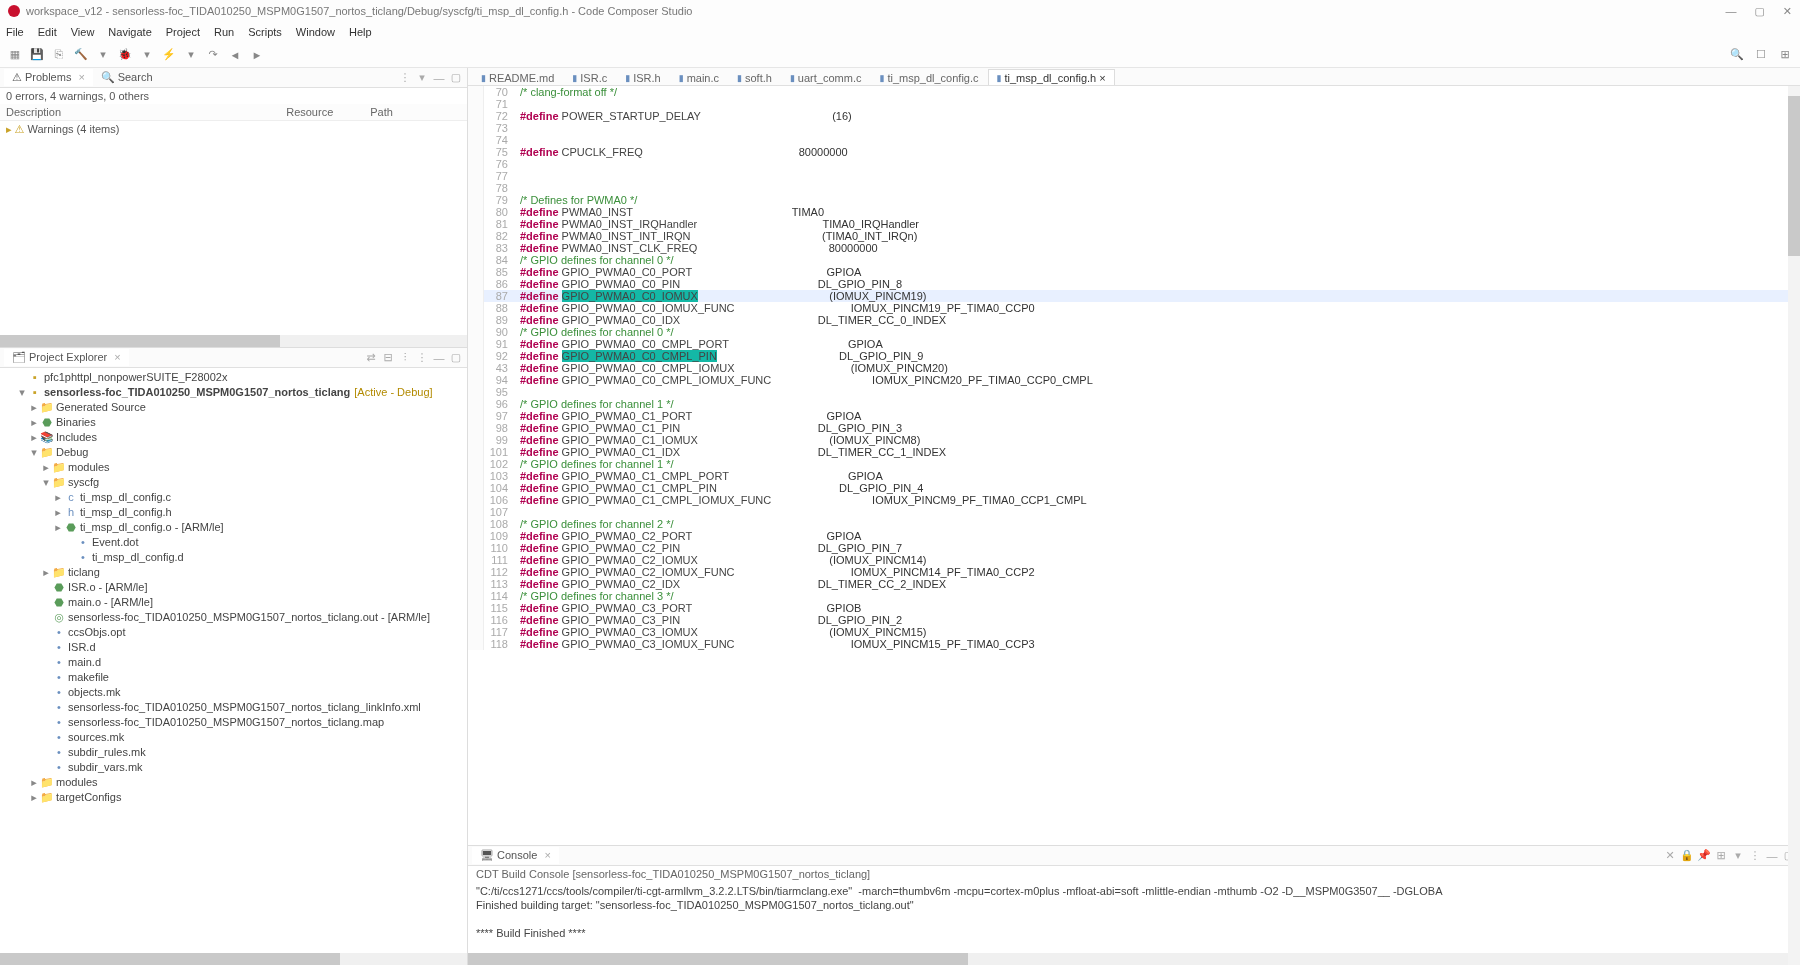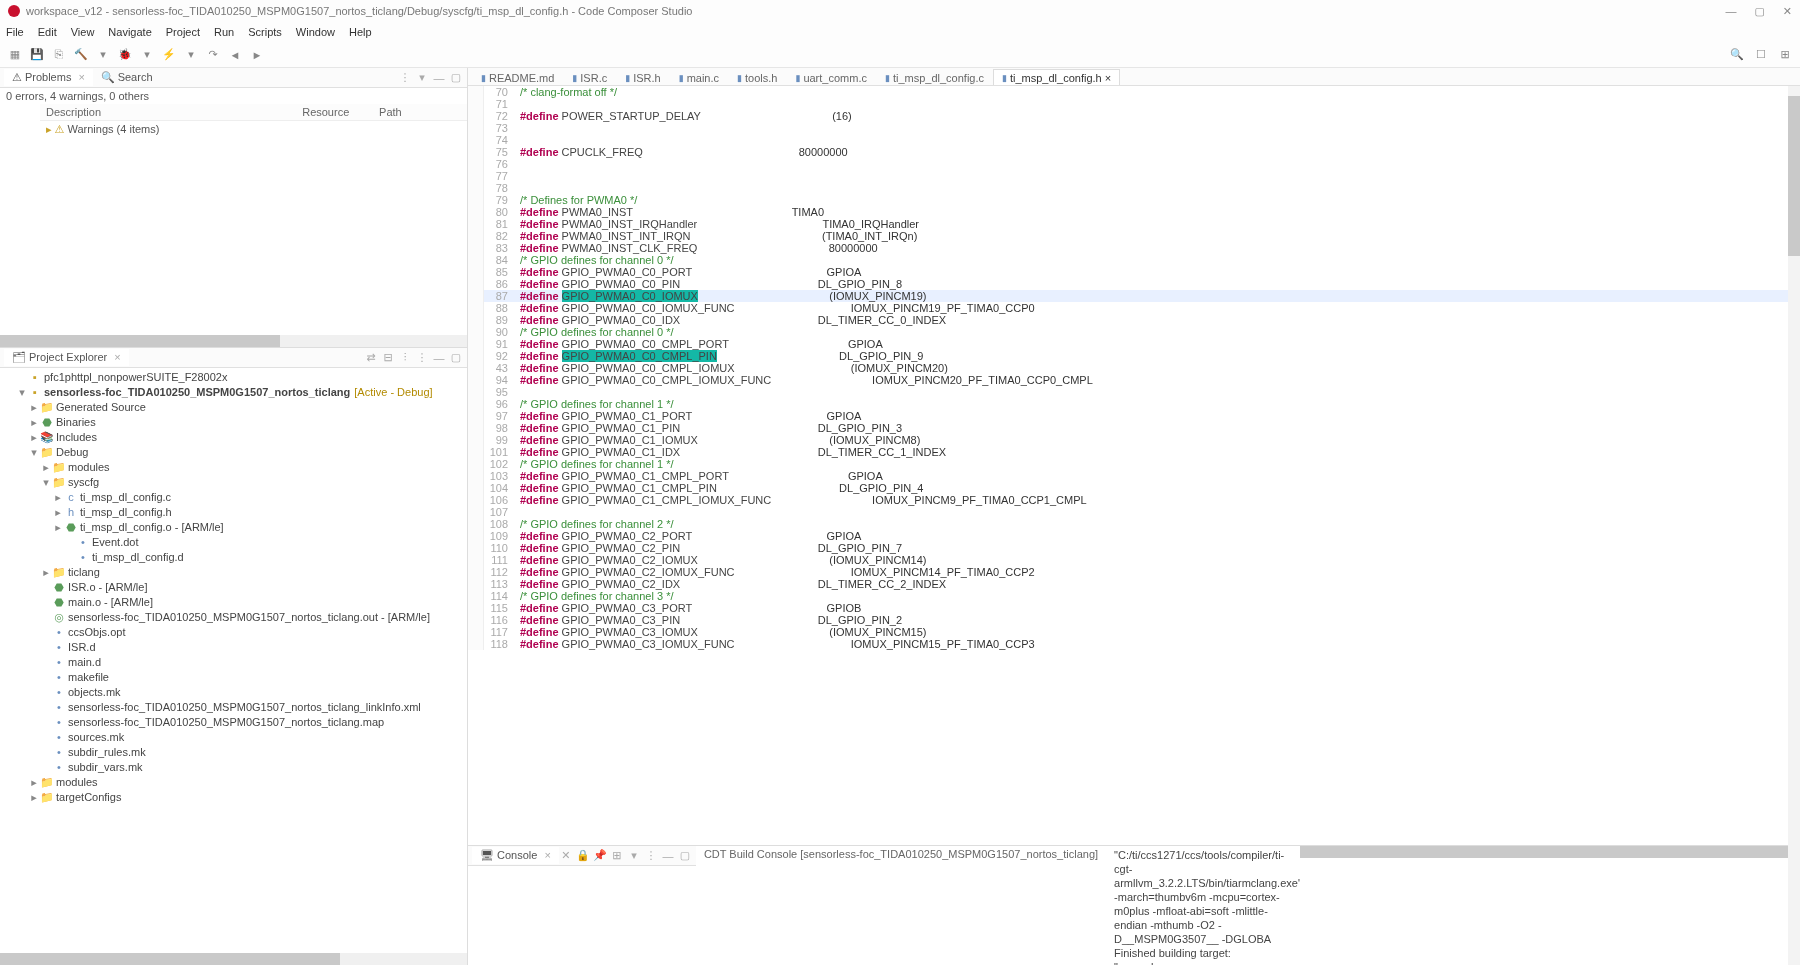--- a/index.html
+++ b/index.html
@@ -16,21 +16,21 @@
 .main { display: flex; height: calc(100% - 68px); }
 .left-pane { width: 468px; display: flex; flex-direction: column; border-right: 1px solid #ddd; }
 .right-pane { flex: 1; display: flex; flex-direction: column; position: relative; }
 .view-tabs { height: 20px; display: flex; align-items: center; padding: 0 4px; border-bottom: 1px solid #e0e0e0; background: #fbfbfb; }
 .view-tab { padding: 2px 8px; cursor: pointer; color: #555; }
 .view-tab.active { background: #fff; }
 .view-tab .close { margin-left: 4px; color: #aaa; }
 .view-tabs .spacer { flex: 1; }
 .problems-area { flex: 0 0 260px; display: flex; flex-direction: column; border-bottom: 1px solid #ddd; }
 .problems-head { padding: 2px 6px; color: #555; }
-.problems-table { flex: 1; overflow: auto; margin-left: 40px; }
+.problems-table { flex: 1; overflow: auto; }
 .problems-table table { width: 100%; border-collapse: collapse; }
 .problems-table th { text-align: left; font-weight: normal; color: #666; padding: 2px 6px; border-bottom: 1px solid #eee; background: #fcfcfc; }
 .problems-table td { padding: 2px 6px; color: #555; }
 .hscroll { height: 12px; background: #f0f0f0; }
 .hscroll-thumb { height: 100%; background: #c9c9c9; width: 280px; }
 .project-area { flex: 1; display: flex; flex-direction: column; overflow: hidden; }
 .tree { flex: 1; overflow: auto; padding: 2px 0 0 4px; }
 .tree-row { display: flex; align-items: center; height: 15px; line-height: 15px; cursor: default; color: #444; white-space: nowrap; }
 .tree-row .tw { width: 12px; text-align: center; color: #888; }
 .tree-row .icon { width: 14px; text-align: center; margin-right: 2px; }
@@ -49,21 +49,21 @@
 .editor .lineno { width: 30px; text-align: right; padding-right: 6px; color: #aaa; }
 .editor .content { flex: 1; padding-left: 6px; }
 .editor .line.hl { background: #e8f0ff; }
 .tok-comment { color: #3a8f3a; }
 .tok-define { color: #b00050; font-weight: bold; }
 .tok-macro { color: #444; }
 .tok-value { color: #333; }
 .tok-hl-sel { background: #14b8a6; }
 .vscroll { position: absolute; right: 0; top: 18px; bottom: 0; width: 12px; background: #f3f3f3; }
 .vscroll-thumb { width: 100%; background: #c9c9c9; position: absolute; top: 10px; height: 160px; }
-.console-area { height: 120px; border-top: 1px solid #ddd; display: flex; flex-direction: row; }
+.console-area { height: 120px; border-top: 1px solid #ddd; display: flex; flex-direction: column; }
 .console-body { flex: 1; overflow: auto; padding: 2px 8px; font-family: Consolas, monospace; font-size: 12px; color: #444; white-space: pre-wrap; }
 .console-head { color: #666; padding: 2px 8px; }
 .view-tabs .mini-icons { display: flex; gap: 3px; }
 .mini-icons span { width: 14px; height: 14px; display: inline-flex; align-items: center; justify-content: center; color: #aaa; cursor: pointer; }
 </style>
 </head>
 <body>
 
 <div class="title-bar">
   <span class="logo"></span>
@@ -327,21 +327,21 @@
         <span class="etab">
           <span class="ficon">▮</span>
           <span>ISR.h</span>
         </span>
         <span class="etab">
           <span class="ficon">▮</span>
           <span>main.c</span>
         </span>
         <span class="etab">
           <span class="ficon">▮</span>
-          <span>tools.h</span>
+          <span>soft.h</span>
         </span>
         <span class="etab">
           <span class="ficon">▮</span>
           <span>uart_comm.c</span>
         </span>
         <span class="etab">
           <span class="ficon">▮</span>
           <span>ti_msp_dl_config.c</span>
         </span>
         <span class="etab active">

